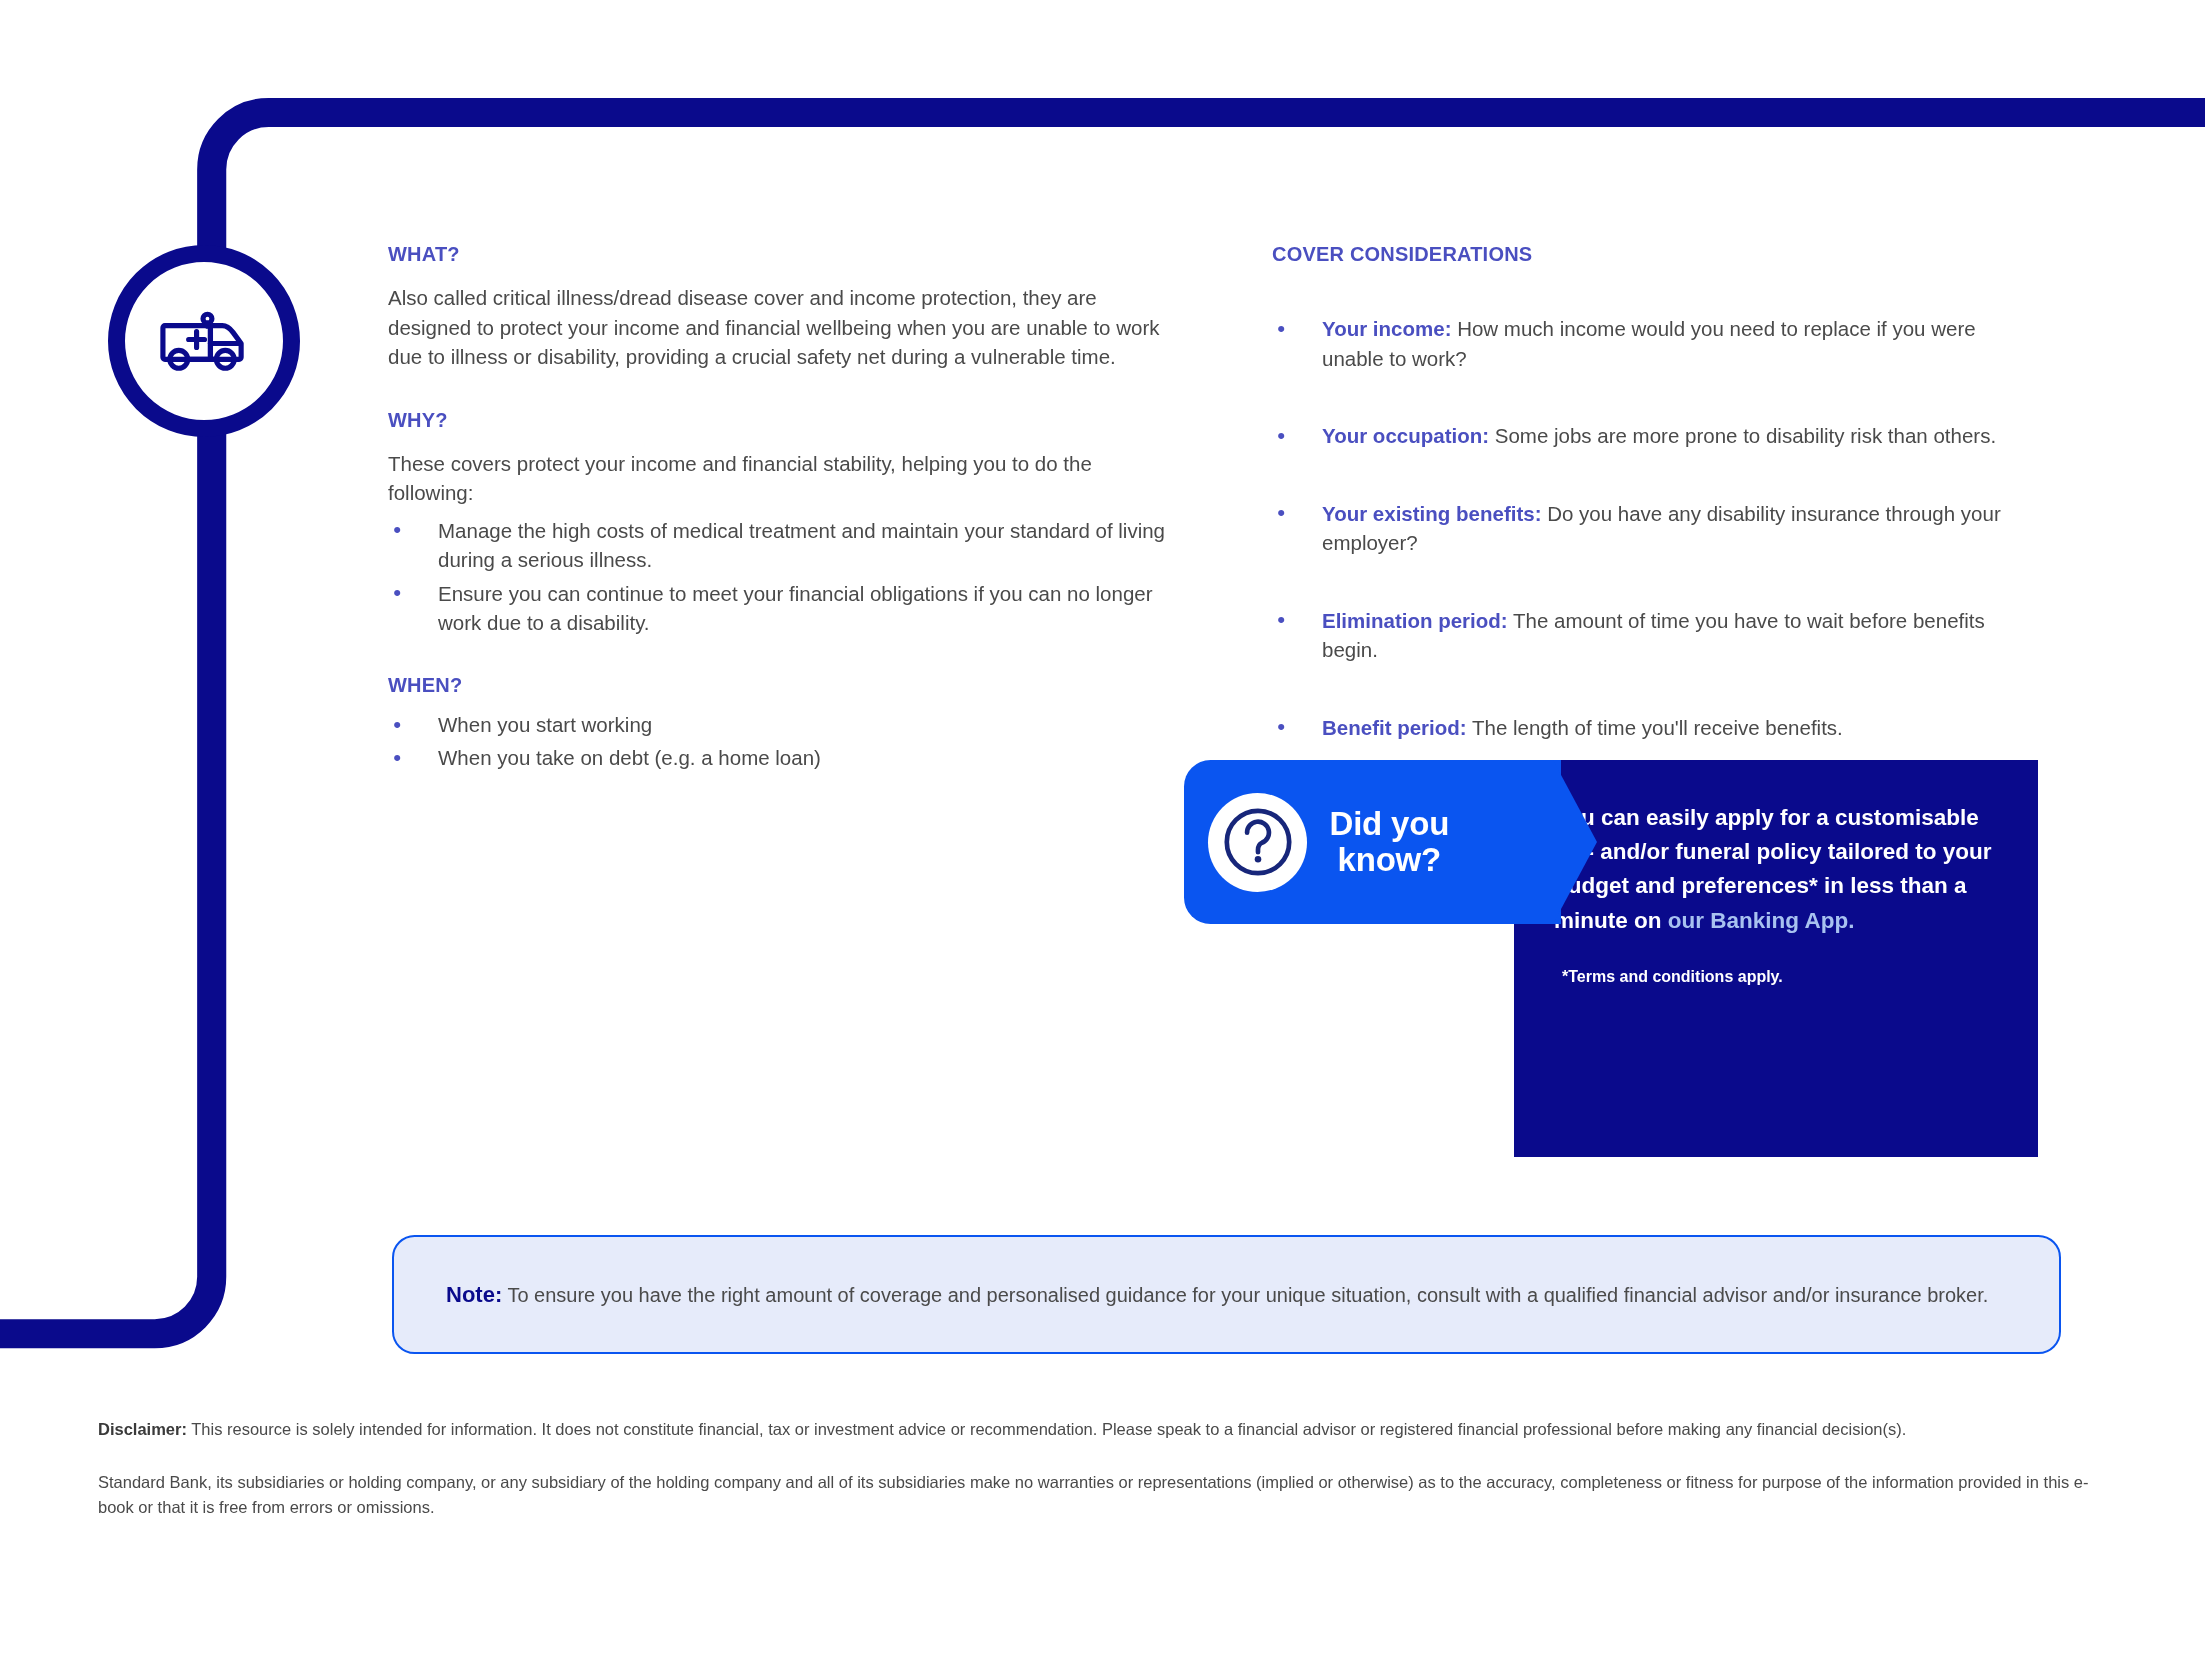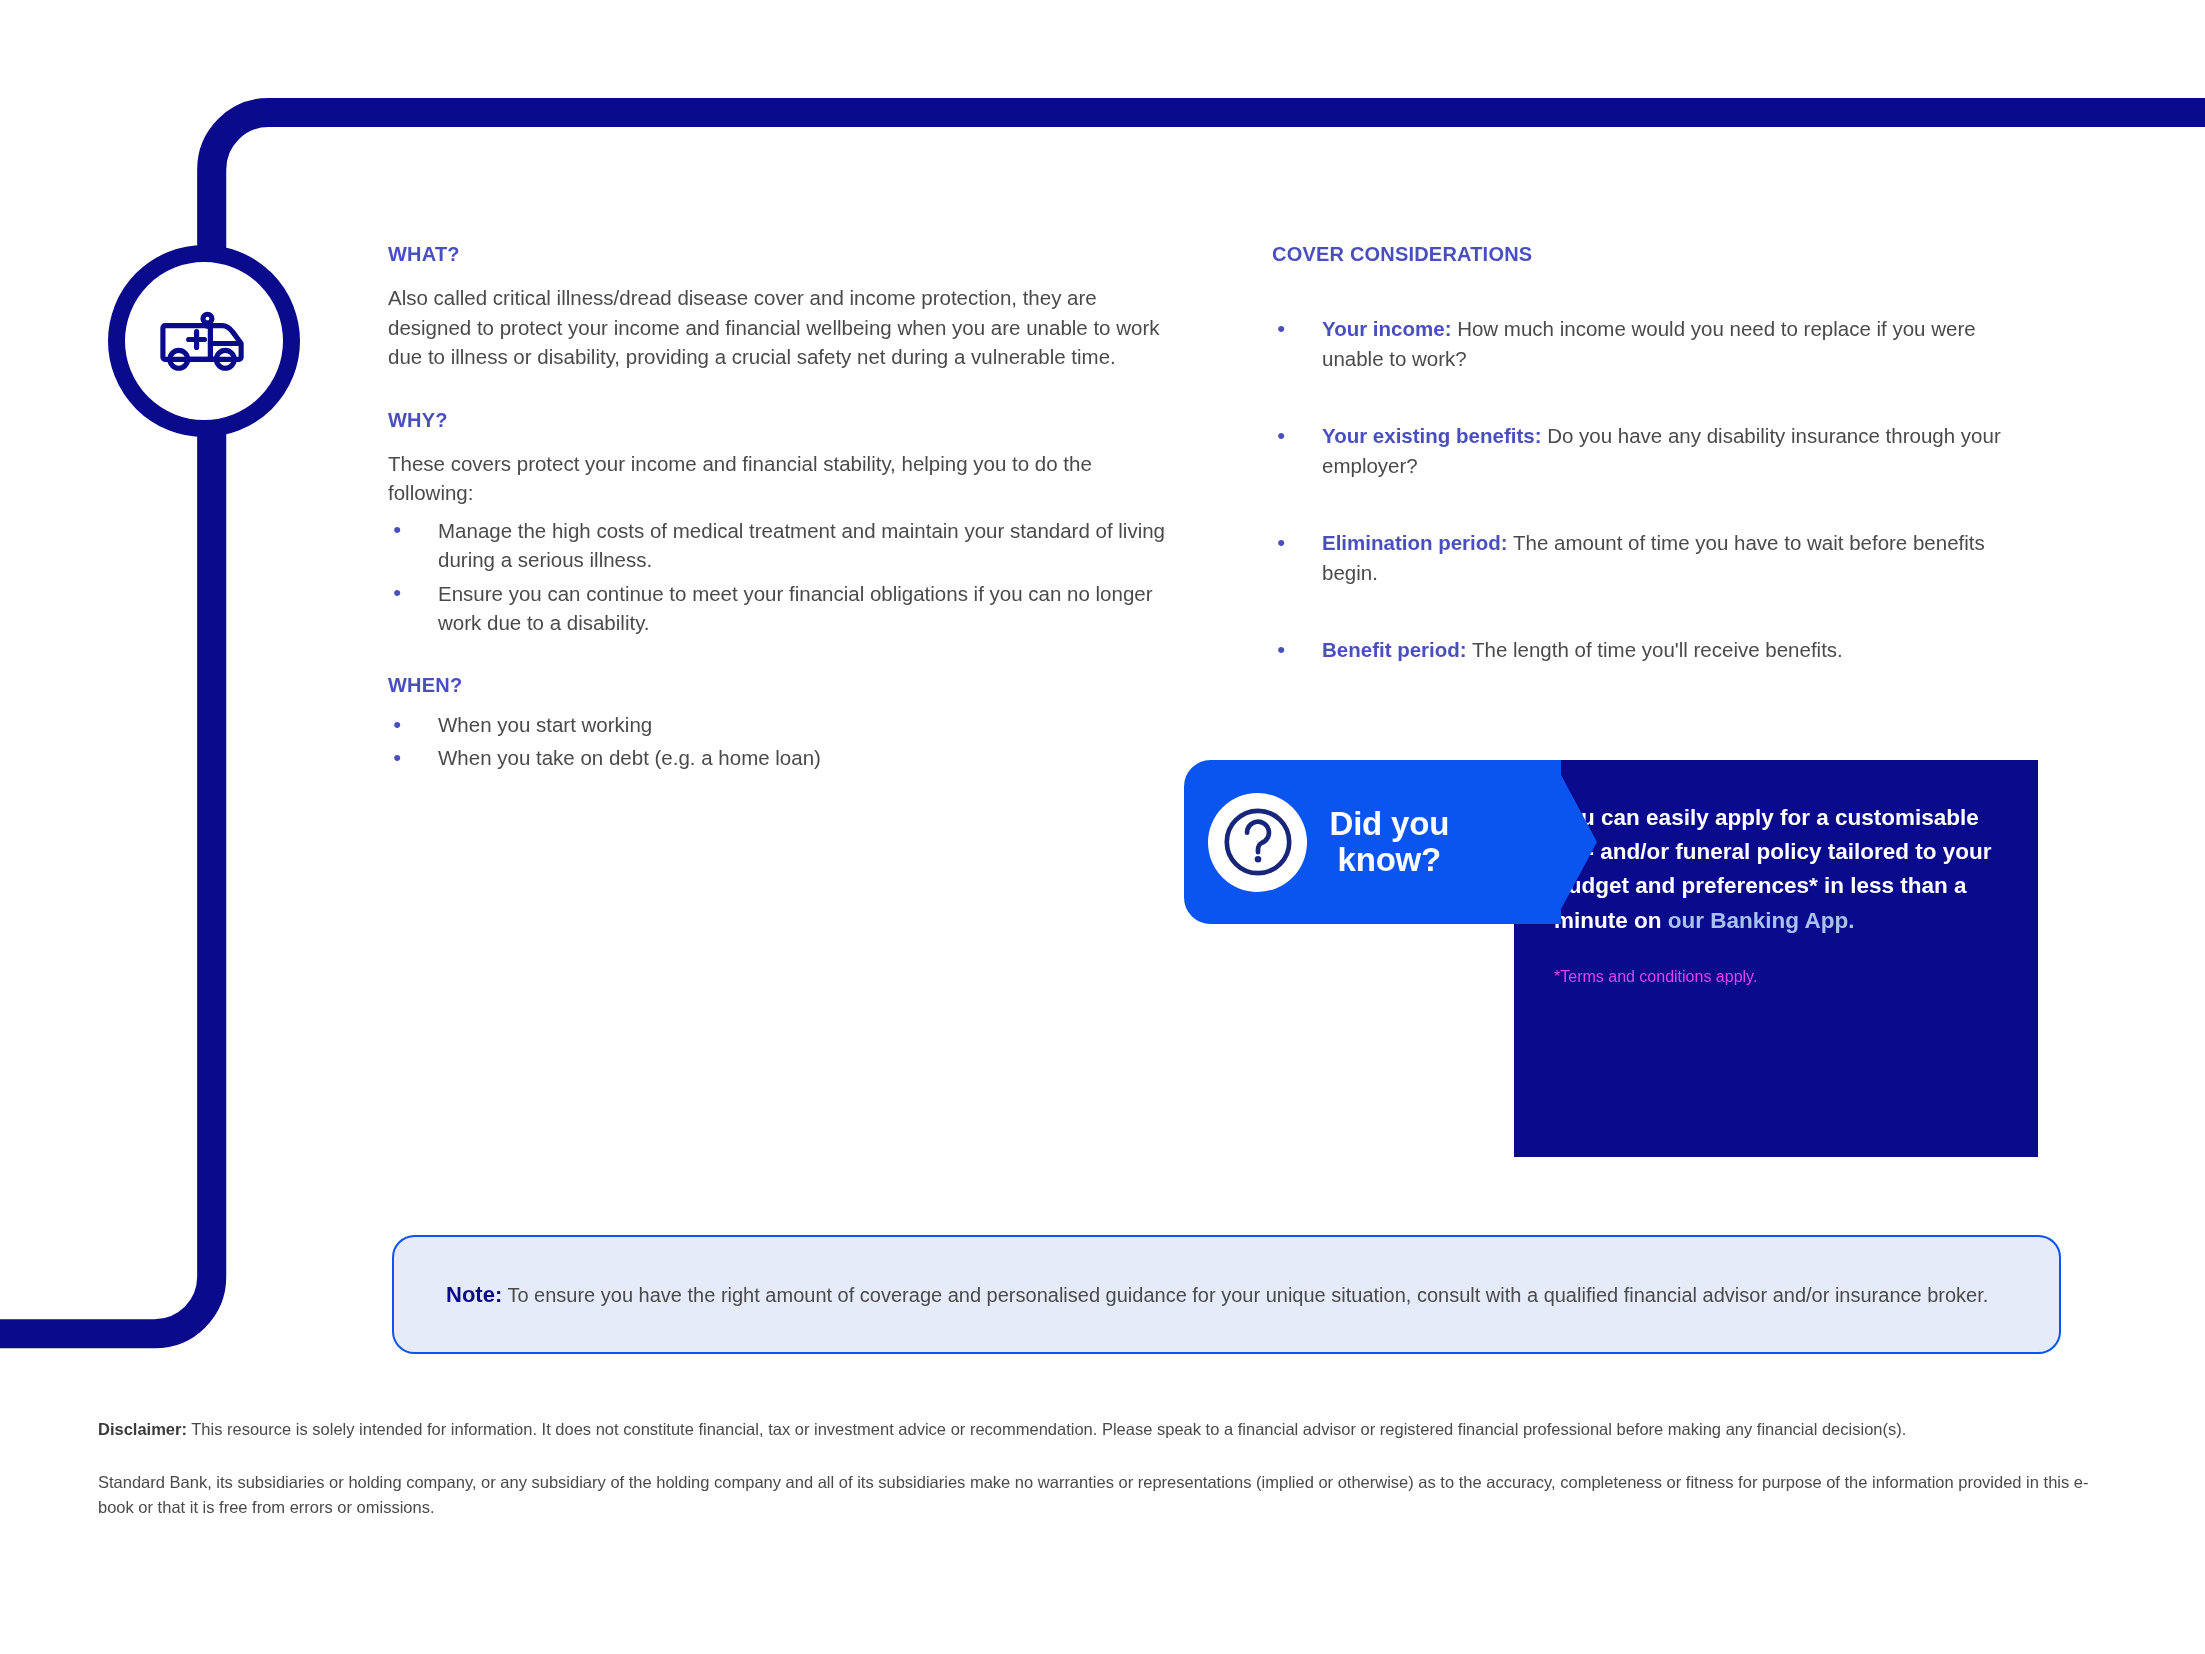--- a/index.html
+++ b/index.html
@@ -83,21 +83,21 @@
   .promo{
     position:absolute;left:1514px;top:760px;width:524px;height:397px;
     background:#0A0A8C;z-index:3;
   }
   .promo-inner{padding:41px 37px 0 40px;}
   .promo-text{
     color:#ffffff;font-weight:bold;font-size:22.5px;line-height:1.52;margin:0;
   }
   .promo-text .hl{color:#A8C2F0;}
   .promo-terms{
-    color:#d946ef;font-size:16px;line-height:1.4;margin:28px 0 0 0;font-weight:normal;
+    color:#ffffff;font-size:16px;line-height:1.4;margin:28px 0 0 8px;font-weight:bold;
   }
 
   
   .note-box{
     position:absolute;left:392px;top:1235px;width:1669px;height:119px;
     background:#E6EBFA;border:2px solid #0A55F0;border-radius:22.5px;
     box-sizing:border-box;display:flex;align-items:center;z-index:4;
   }
   .note-text{
     color:#4a4a4a;font-size:20px;line-height:1.45;padding:0 46px 0 52px;margin:0;
@@ -154,20 +154,21 @@
     <ul class="bullets last">
       <li>When you start working</li>
       <li>When you take on debt (e.g. a home loan)</li>
     </ul>
   </div>
 
   <div class="col-right">
     <h2 class="subhead">COVER CONSIDERATIONS</h2>
     <ul class="bullets cover-list last">
       <li><b>Your income:</b><span> How much income would you need to replace if you were unable to work?</span></li>
+      <li><b>Your occupation:</b><span> Some jobs are more prone to disability risk than others.</span></li>
       <li><b>Your existing benefits:</b><span> Do you have any disability insurance through your employer?</span></li>
       <li><b>Elimination period:</b><span> The amount of time you have to wait before benefits begin.</span></li>
       <li><b>Benefit period:</b><span> The length of time you'll receive benefits.</span></li>
     </ul>
   </div>
 
   <div class="promo">
     <div class="promo-inner">
       <p class="promo-text"><span>You can easily apply for a customisable life- and/or funeral policy tailored to your budget and preferences* in less than a minute on </span><span class="hl">our Banking App.</span></p>
       <p class="promo-terms">*Terms and conditions apply.</p>

